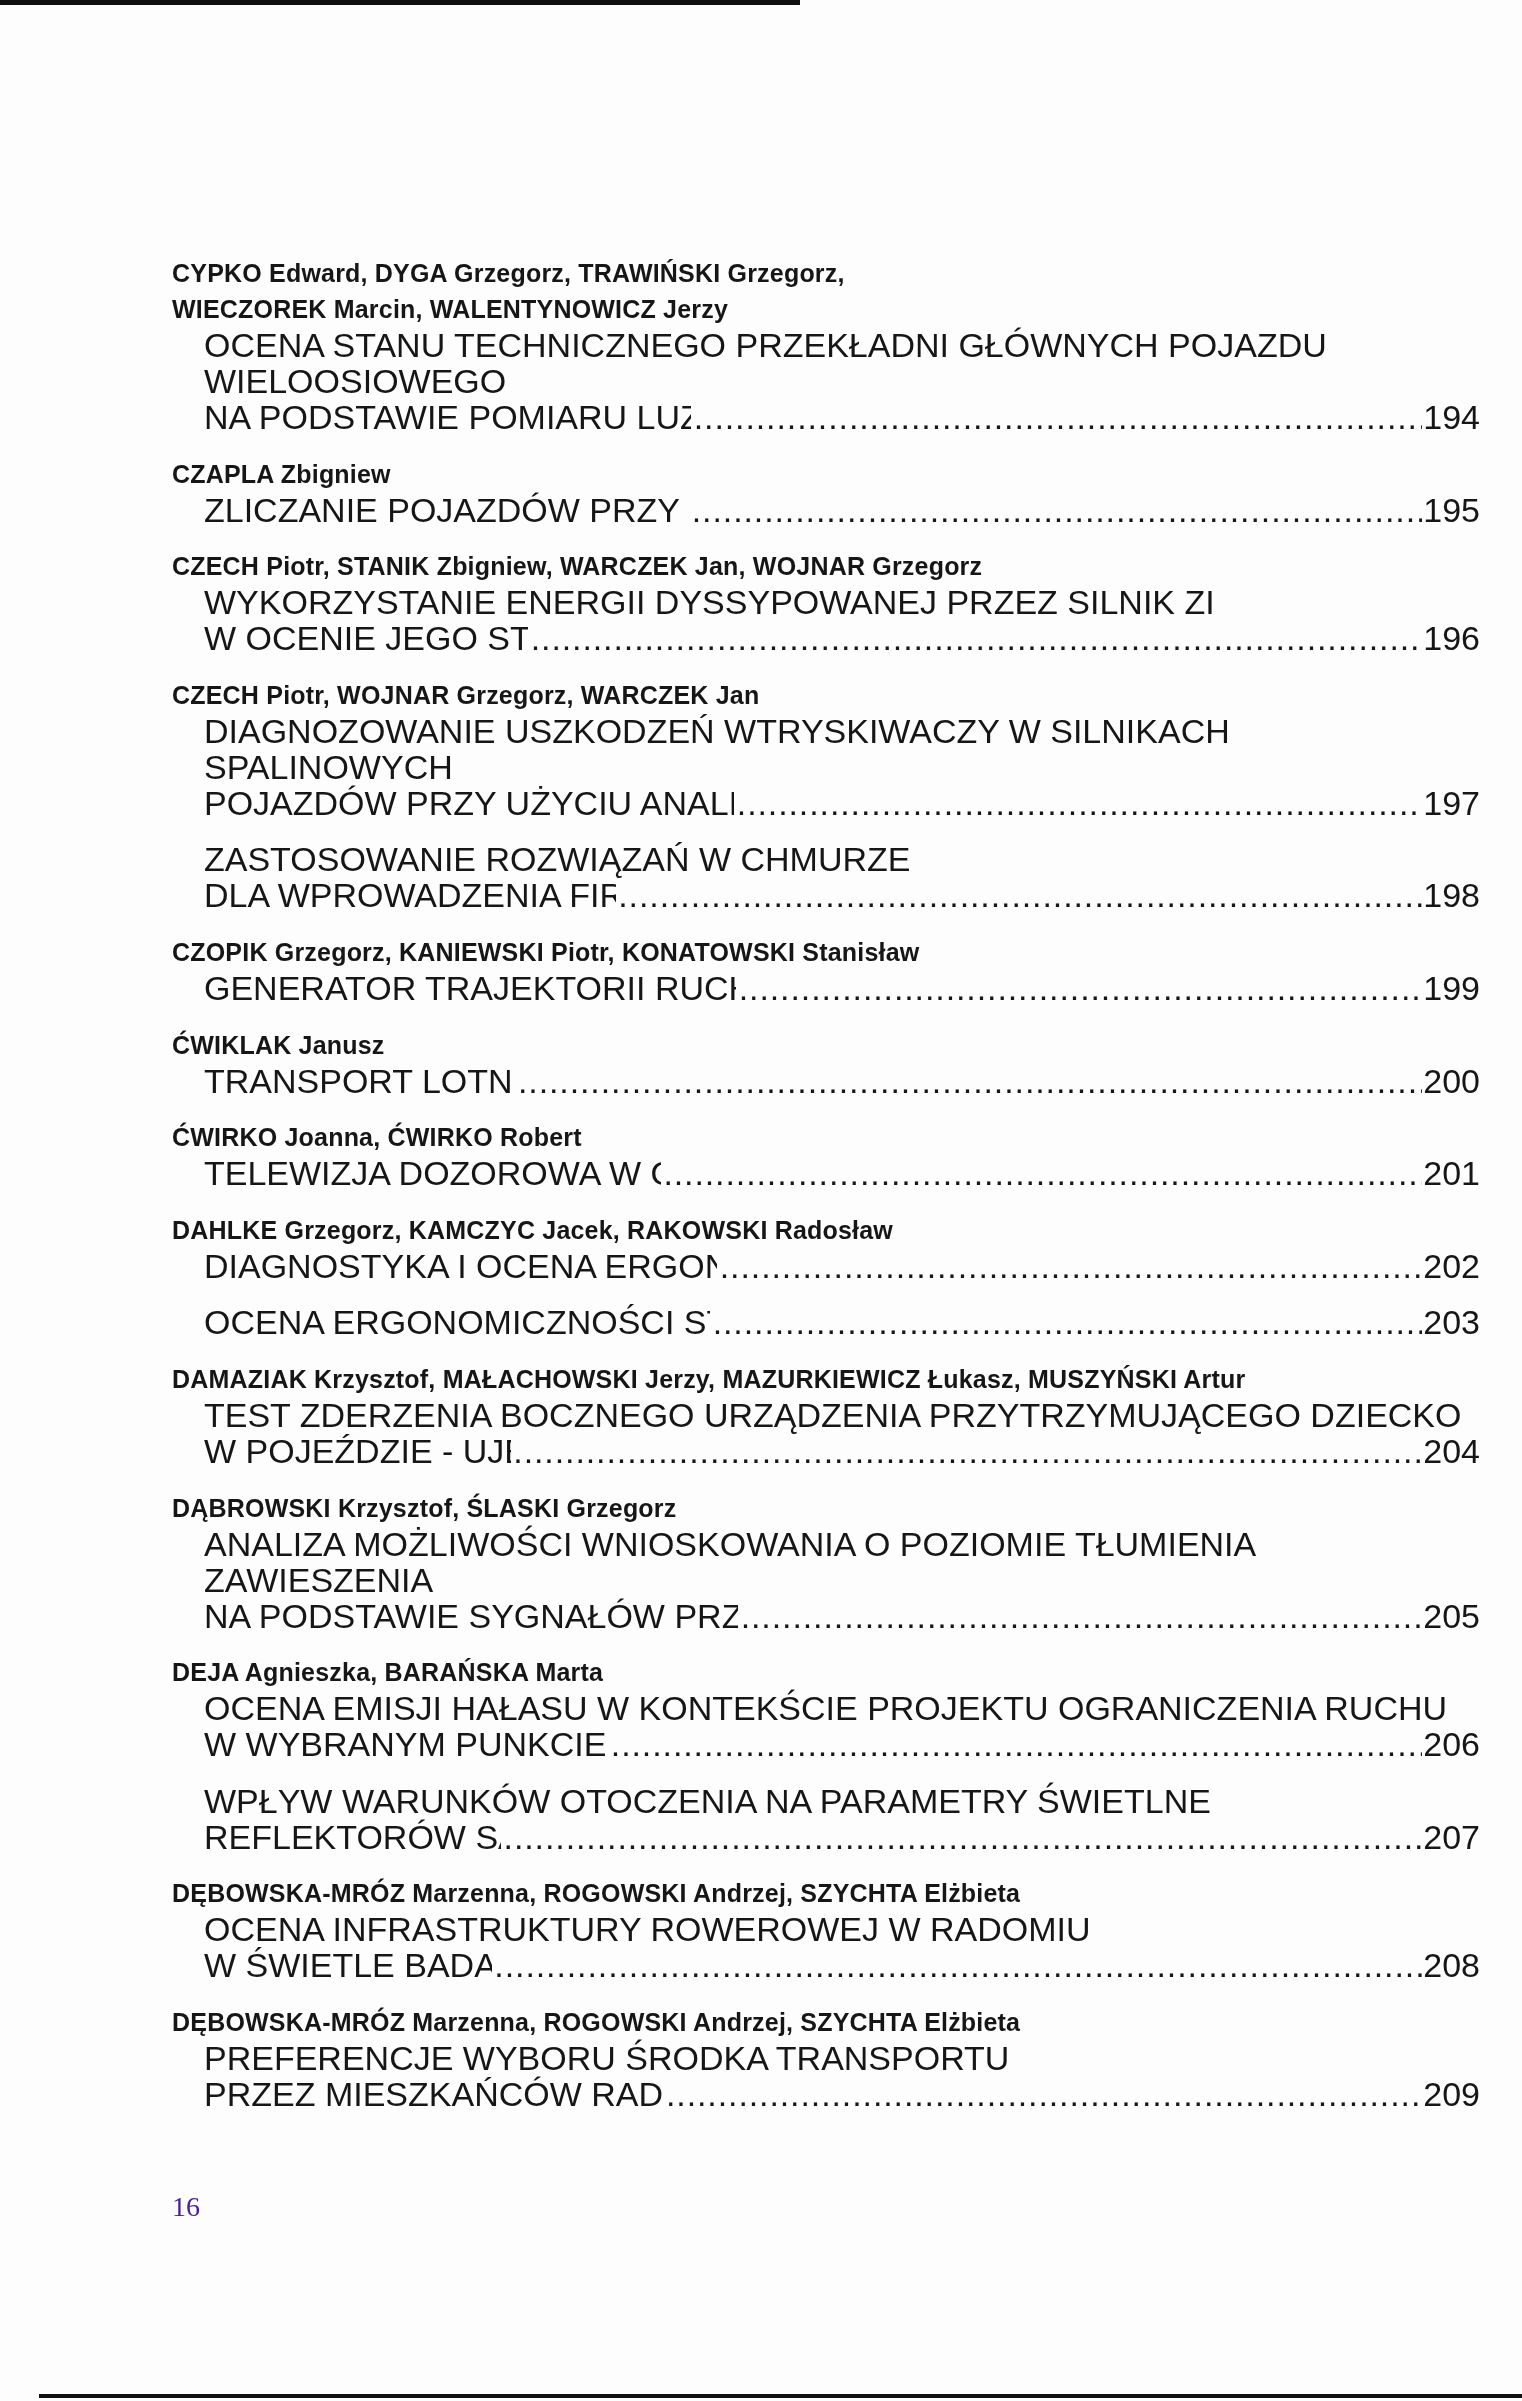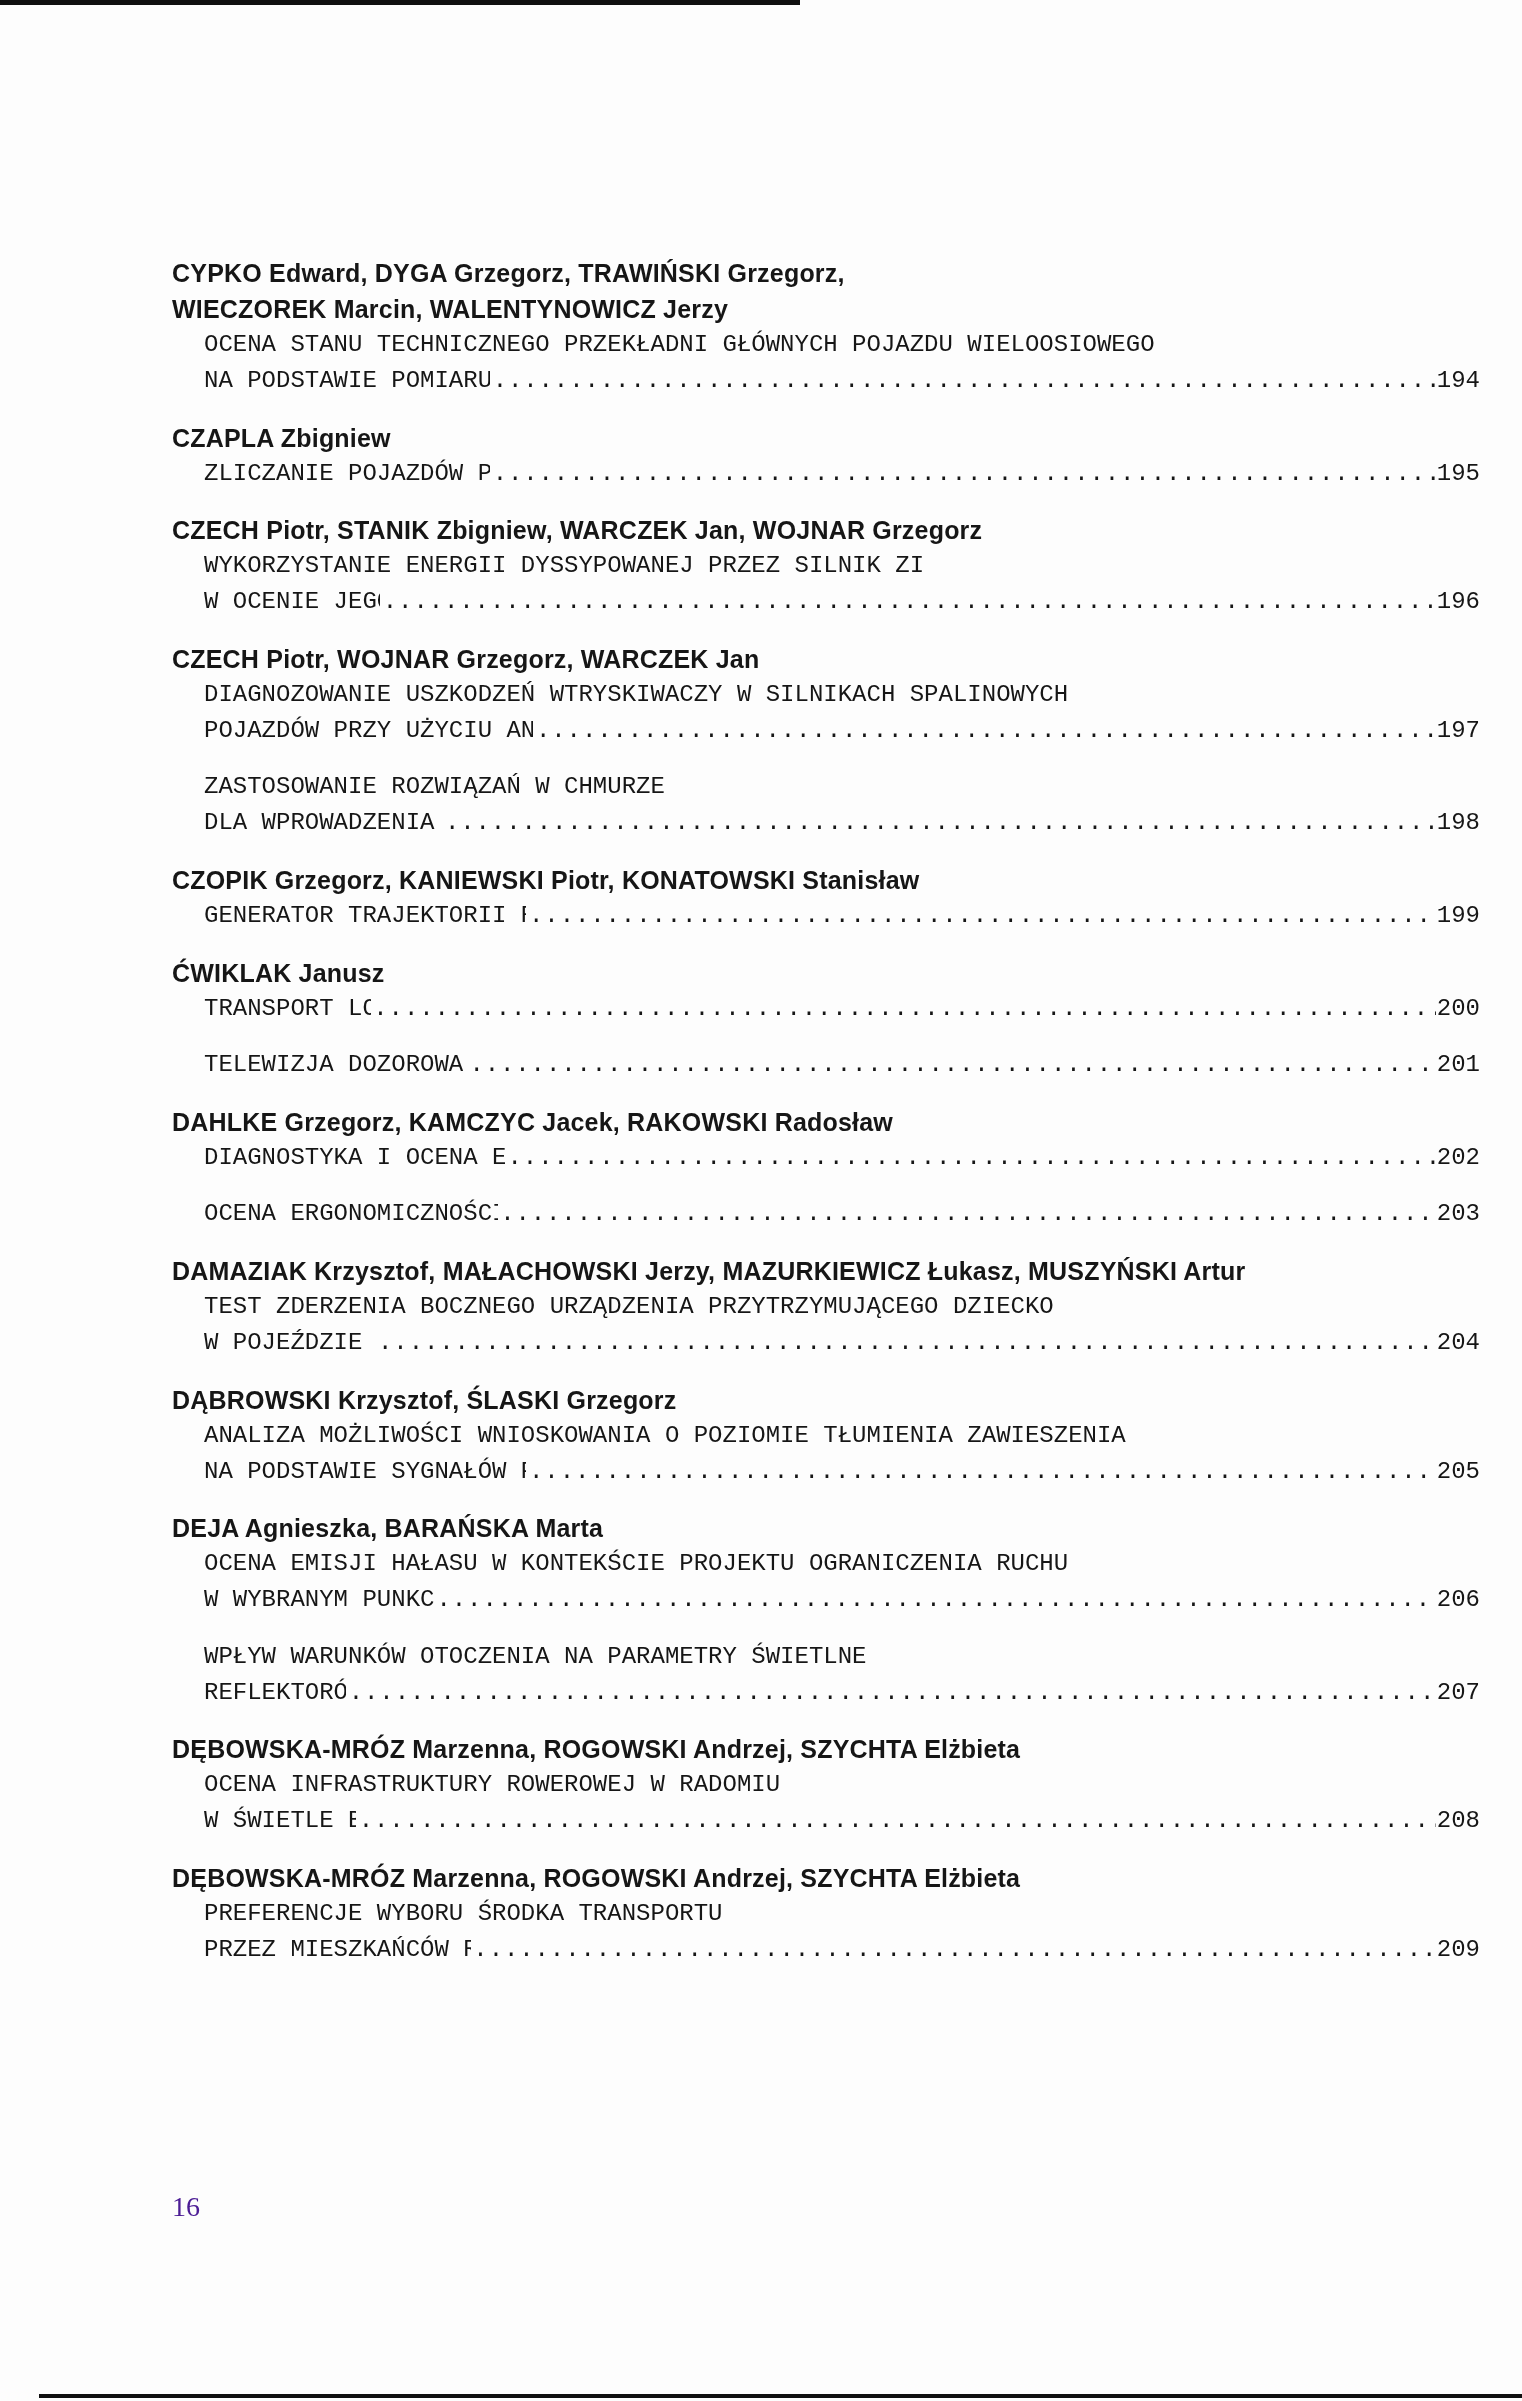--- a/index.html
+++ b/index.html
@@ -42,24 +42,23 @@
   .entry {
     margin-bottom: 20.6px;
   }
   .authors {
     font-weight: bold;
     font-size: 25px;
     line-height: 36px;
     letter-spacing: 0.2px;
   }
   .title-line {
-    font-size: 24px;
+    font-size: 34px;
     line-height: 36px;
     padding-left: 32px;
-    font-family: Liberation Mono, monospace;
   }
   .leader-row {
     display: flex;
     align-items: baseline;
   }
   .title-text {
     white-space: nowrap;
     flex: 0 1 auto;
     overflow: hidden;
   }
@@ -147,20 +146,21 @@
       </article>
       <article class="entry">
         <div class="authors">ĆWIKLAK Janusz</div>
         <div class="title-line leader-row">
           <span class="title-text">TRANSPORT LOTNICZY W TURYSTYCE</span>
           <span class="leader"></span>
           <span class="pagenum">200</span>
         </div>
       </article>
       <article class="entry">
+        <div class="authors">ĆWIRKO Joanna, ĆWIRKO Robert</div>
         <div class="title-line leader-row">
           <span class="title-text">TELEWIZJA DOZOROWA W OCHRONIE OBIEKTÓW LOGISTYCZNYCH</span>
           <span class="leader"></span>
           <span class="pagenum">201</span>
         </div>
       </article>
       <article class="entry">
         <div class="authors">DAHLKE Grzegorz, KAMCZYC Jacek, RAKOWSKI Radosław</div>
         <div class="title-line leader-row">
           <span class="title-text">DIAGNOSTYKA I OCENA ERGONOMICZNOŚCI KABIN SAMOCHODÓW OSOBOWYCH</span>

